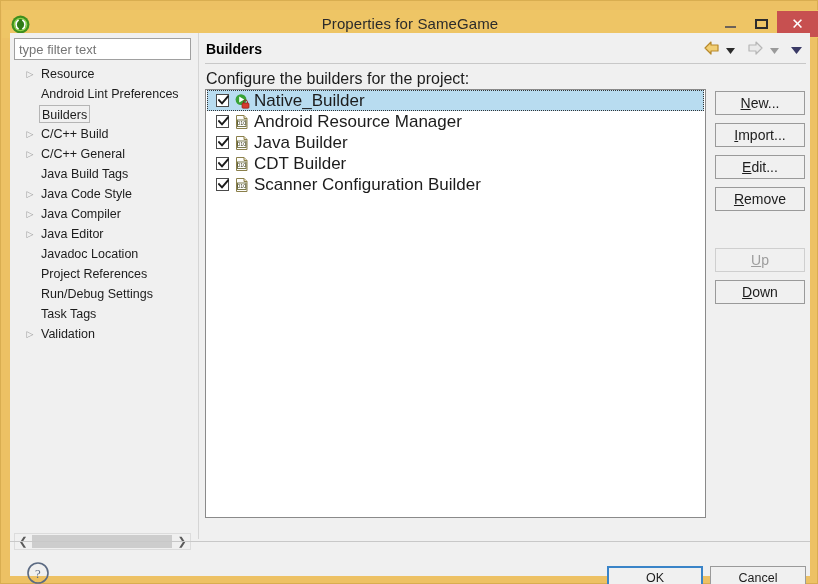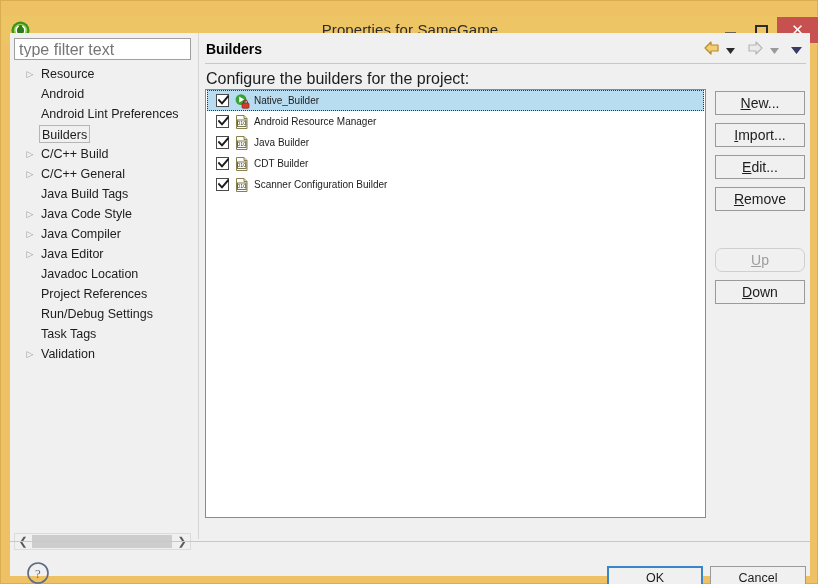--- a/index.html
+++ b/index.html
@@ -20,21 +20,21 @@
     left: 0; top: 0;
     width: 818px; height: 584px;
     background: #edc164;
     box-sizing: border-box;
     border: 1px solid #d9ad50;
   }
 
   
   #titlebar {
     position: absolute;
-    left: 1px; top: 15px;
+    left: 1px; top: 9px;
     width: 816px; height: 28px;
     background: #eec565;
   }
   #app-icon {
     position: absolute; left: 9px; top: 5px;
     width: 19px; height: 19px;
   }
   #title-text {
     position: absolute;
     left: 0; top: 5px; width: 816px;
@@ -90,21 +90,21 @@
     border: 1px solid #a0a0a0;
     box-sizing: border-box;
   }
   #filter-input {
     position: absolute;
     left: 4px; top: 3px;
     width: 166px; height: 15px;
     border: none; outline: none;
     background: transparent;
     font-family: "Liberation Sans", sans-serif;
-    font-size: 16px;
+    font-size: 13px;
     color: #787878;
     padding: 0;
   }
   #tree {
     position: absolute;
     left: 4px; top: 31px;
     width: 177px; height: 466px;
     background: #f0f0f0;
     overflow: hidden;
   }
@@ -240,21 +240,21 @@
   }
   .cb svg { position: absolute; left: 1px; top: 0px; }
   .bicon {
     position: absolute;
     left: 27px; top: 3px;
     width: 16px; height: 16px;
   }
   .brow-label {
     position: absolute;
     left: 47px; top: 0;
-    font-size: 10px;
+    font-size: 17px;
     color: #1c1c1c;
     white-space: nowrap;
   }
 
   
   .sidebtn {
     position: absolute;
     left: 514px;
     width: 90px; height: 24px;
     background: #f0f0f0;
@@ -264,21 +264,20 @@
     font-size: 14px;
     color: #1c1c1c;
     text-align: center;
     line-height: 22px;
     cursor: default;
     padding: 0;
   }
   .sidebtn.disabled {
     color: #9d9d9d;
     border-color: #cfcfcf;
-    border-radius: 7px;
   }
   .mnem { text-decoration: underline; }
 
   
   #bottom-rule {
     position: absolute;
     left: 0; top: 508px;
     width: 800px; height: 1px;
     background: #c8c8c8;
   }
@@ -352,23 +351,20 @@
   <div id="client">
 
     <div id="filter-box">
       <input id="filter-input" type="text" placeholder="type filter text" style="">
     </div>
 
     <div id="tree">
         <div class="tree-item">
           <span class="tree-arrow">▷</span>
           <span class="tree-label">Resource</span>
-        </div>
-        <div class="tree-item">
-          <span class="tree-label">Android</span>
         </div>
         <div class="tree-item">
           <span class="tree-label">Android Lint Preferences</span>
         </div>
         <div class="tree-item selected">
           <span class="tree-label">Builders</span>
         </div>
         <div class="tree-item">
           <span class="tree-arrow">▷</span>
           <span class="tree-label">C/C++ Build</span>

